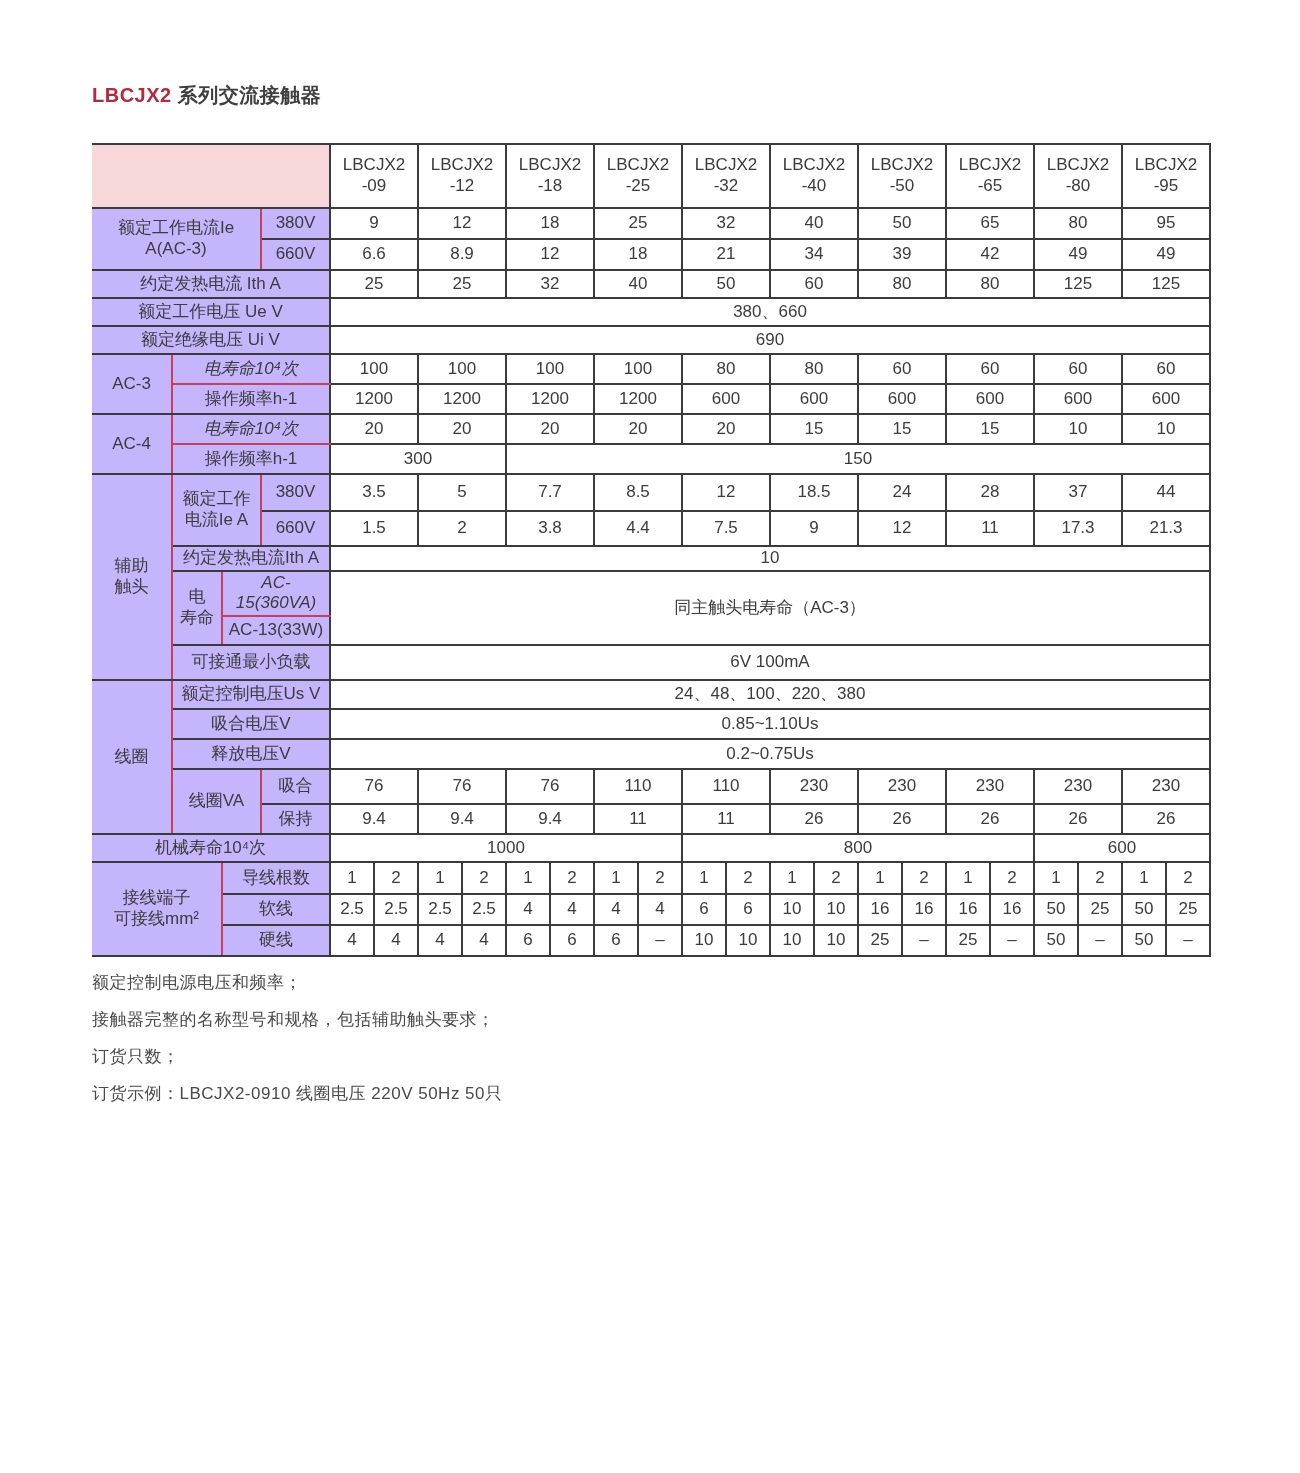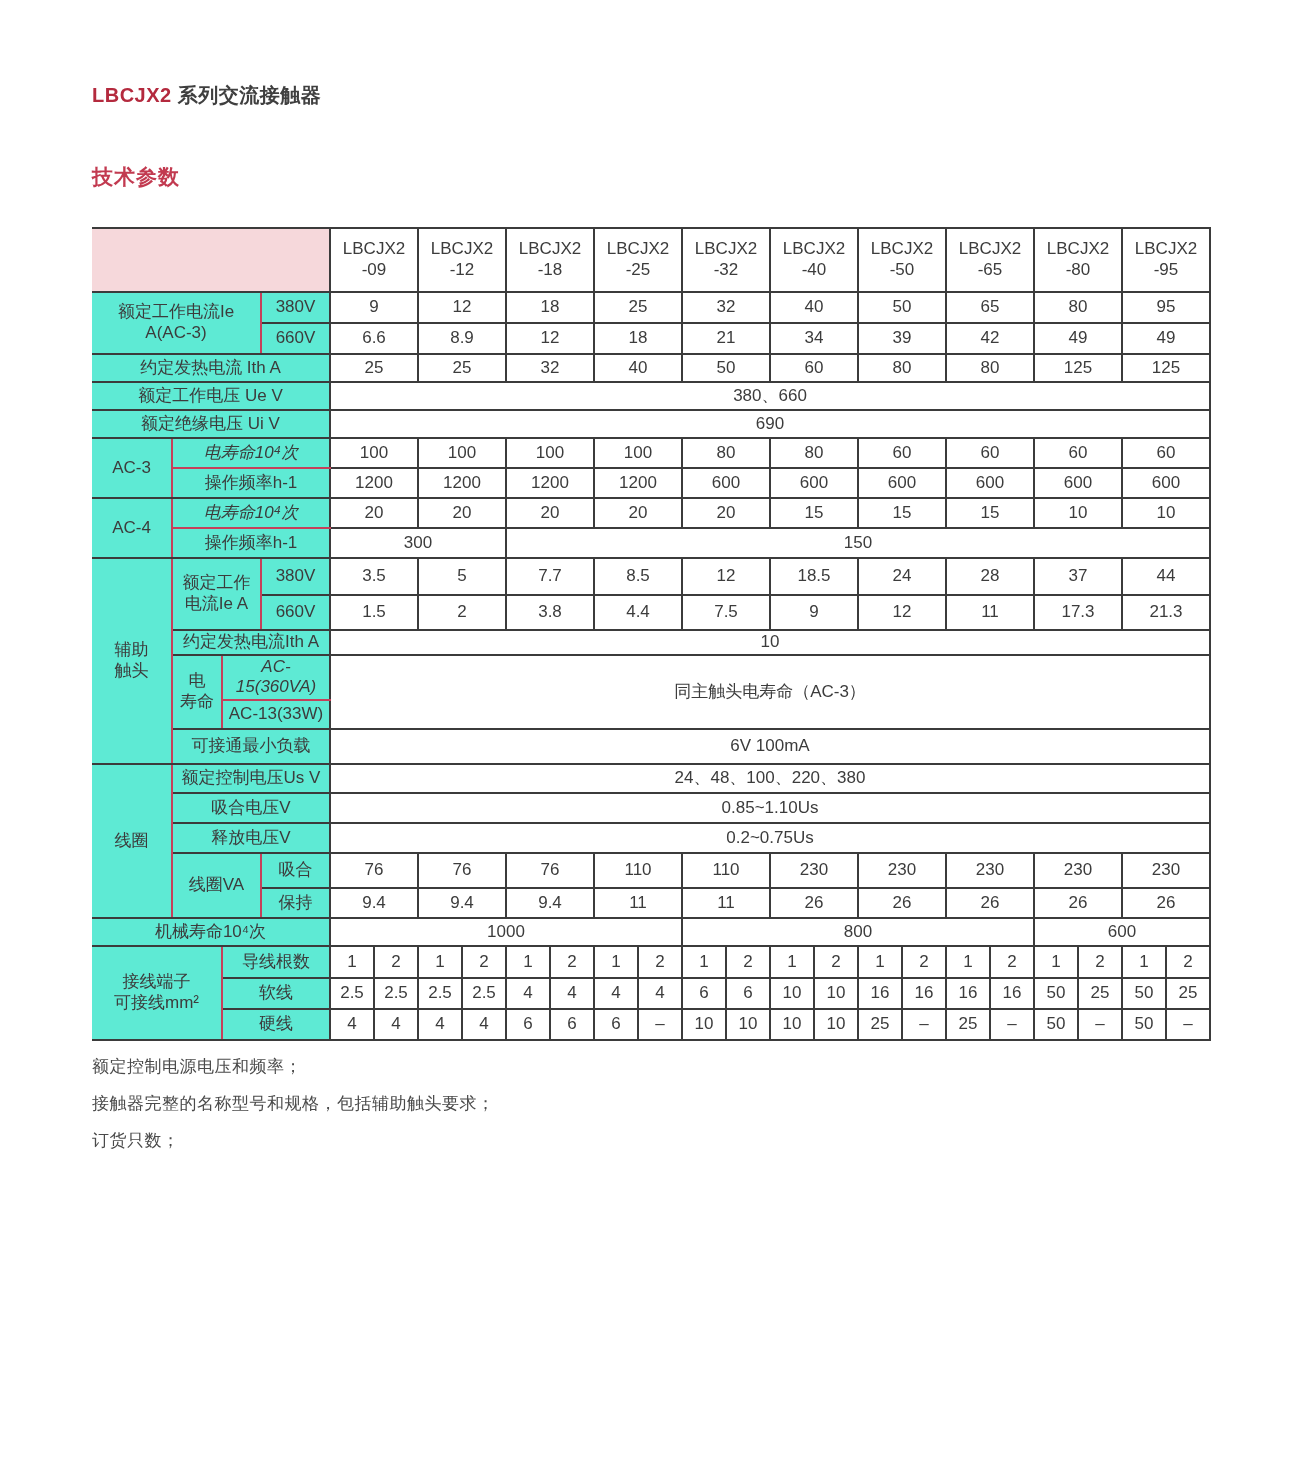--- a/index.html
+++ b/index.html
@@ -6,34 +6,33 @@
   body{width:1300px;height:1473px;font-family:"Liberation Sans","DejaVu Sans",sans-serif;color:#3d3d3d;overflow:hidden;}
   .page{padding:84px 88px 0 92px;}
   h1{margin:0;font-size:20px;line-height:1.15;font-weight:bold;color:#3f3f3f;letter-spacing:0.5px;}
   h1 .brand{color:#b42a3e;}
   h2{font-size:21px;font-weight:600;color:#c23a50;letter-spacing:1px;}
   h2.tech{margin:56px 0 0 0;}
   h2.order{margin:64px 0 0 0;}
   .ord-line{margin:15px 0 0 0;font-size:17px;color:#4a4a4a;letter-spacing:0.5px;line-height:1.3;}
   table.t{border-collapse:collapse;table-layout:fixed;width:1118px;margin-top:36px;}
   table.t td{border:2px solid #3b3b3b;font-size:17px;color:#3c3c3c;text-align:center;vertical-align:middle;white-space:pre-line;padding:1px 2px;line-height:1.22;overflow:hidden;}
-  td.lab{background:#5eead4;text-align:left;padding-left:10px;}
+  td.lab{background:#c4b5fd;text-align:left;padding-left:10px;}
   td.rr{border-right-color:#c5405a !important;}
   td.rb{border-bottom-color:#c5405a !important;font-style:italic;}
   td.el{border-left:0 !important;}
   td.hdr{border-bottom-width:3px;font-size:17px;}
   td.hlab{background:#f6d8db;border-left:0;border-right:2px solid #f6d8db;border-bottom-width:3px;}
   td.sm{font-size:16px;}
 </style>
 </head>
 <body>
 
 <div class="page">
   <h1><span class="brand">LBCJX2</span><span> 系列交流接触器</span></h1>
-  <h2 class="tech">技术参数</h2>
 
   <table class="t">
     <colgroup>
       <col style="width:80px">
         <col style="width:50px">
         <col style="width:39px">
         <col style="width:69px">
       <col style="width:44px">
         <col style="width:44px">
         <col style="width:44px">
@@ -337,13 +336,14 @@
       <td class="sm">–</td>
       <td class="sm">50</td>
       <td class="sm">–</td>
     </tr>
   </tbody>
     </table>
 
   <p class="ord-line">额定控制电源电压和频率；</p>
   <p class="ord-line">接触器完整的名称型号和规格，包括辅助触头要求；</p>
   <p class="ord-line">订货只数；</p>
+  <p class="ord-line">订货示例：LBCJX2-0910 线圈电压 220V 50Hz 50只</p>
 </div>
 
 </body></html>

